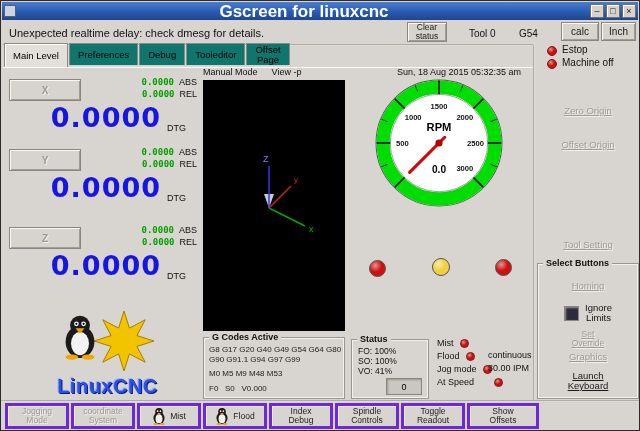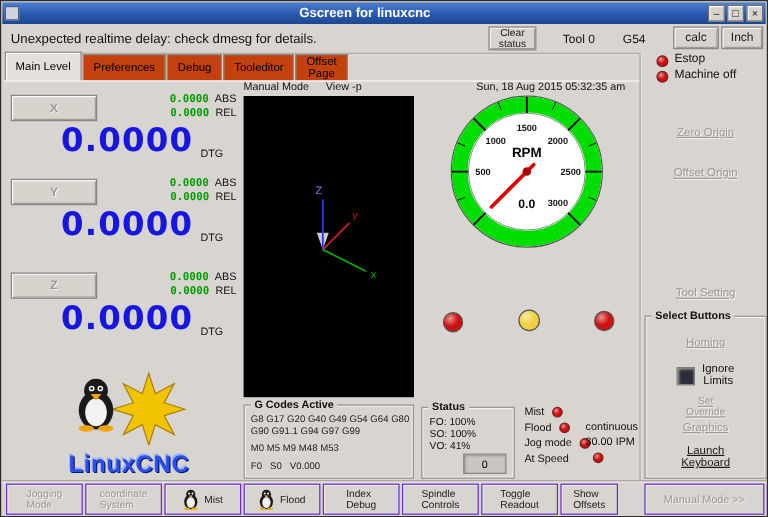--- a/index.html
+++ b/index.html
@@ -4,33 +4,33 @@
 <style>
   * { margin:0; padding:0; box-sizing:border-box; }
   html,body { width:640px; height:431px; overflow:hidden; background:#777; }
   body { font-family:"Liberation Sans", sans-serif; }
   .window { position:relative; width:640px; height:431px; background:#d8d4cf; border:1px solid #2b2b2b; overflow:hidden; }
   .abs { position:absolute; }
   .titlebar { position:absolute; top:1px; left:1px; width:636px; height:18px;
     background:linear-gradient(180deg,#4a7ed0 0%,#2a5ab0 55%,#1c478f 100%);
     display:flex; align-items:center; padding:0 2px; }
   .tb-icon { width:12px; height:12px; background:#cdd4e0; border:1px solid #50607a; margin-right:4px; }
-  .tb-title { flex:1; text-align:center; color:#fff; font-size:11px; font-weight:bold; line-height:17px; }
+  .tb-title { flex:1; text-align:center; color:#fff; font-size:17px; font-weight:bold; line-height:17px; }
   .tb-btn { width:14px; height:14px; background:#d6d2cc; border:1px solid #6f6f6f;
     box-shadow:inset 1px 1px 0 #fff; font-size:9px; line-height:12px; text-align:center; color:#222; margin-left:2px; }
   .btn { background:#d7d3cd; border:1px solid #8a8780; box-shadow:inset 1px 1px 0 #faf8f5, inset -1px -1px 0 #a09c96;
     display:flex; align-items:center; justify-content:center; text-align:center; font-size:9px; color:#1a1a1a;
     white-space:pre-line; line-height:9px; }
   .flatbtn { display:flex; align-items:center; justify-content:center; text-align:center; font-size:9.5px;
     color:#1a1a1a; white-space:pre-line; line-height:10px;text-decoration:underline; }
-  .tbtn { display:flex; align-items:center; justify-content:center; text-align:left; font-size:8.5px; line-height:9px;
-    white-space:pre-line; color:#222; background:#d8d4cf; border:1px solid #6d28d9; box-shadow:inset 1px 1px 0 #ecead xff; }
+  .tbtn { display:flex; align-items:center; justify-content:center; text-align:center; font-size:8.5px; line-height:9px;
+    white-space:pre-line; color:#222; background:#d8d4cf; border:3px solid #6d28d9; box-shadow:inset 1px 1px 0 #ecead xff; }
   .tbtn { box-shadow:inset 1px 1px 0 #eceae6; }
   .disabled { color:#9d9a94 !important; text-shadow:1px 1px 0 #f2f0ec; }
-  .tab { background:#c2410c; border:1px solid #8a8a8a; border-bottom:none; height:22px;
+  .tab { background:#0f766e; border:1px solid #8a8a8a; border-bottom:none; height:22px;
     display:flex; align-items:center; justify-content:center; font-size:9.5px; padding:0 8px;
     white-space:pre-line; text-align:center; line-height:9.5px; margin-right:1px; }
   .tab.active { background:#e3e0db; height:24px; box-shadow:inset 1px 1px 0 #fff; }
   .groupbox { border:1px solid #9a968e; box-shadow:inset 0 0 0 1px #f3f1ed; }
   .gb-title { position:absolute; top:-6px; left:5px; background:#d8d4cf; padding:0 3px; font-size:9px; font-weight:bold; color:#111; }
   .small { font-size:9px; color:#111; }
   .valrow { display:flex; justify-content:flex-end; align-items:baseline; gap:5px; }
   .greenval { font-family:"DejaVu Sans Mono", monospace; font-size:9px; font-weight:bold; color:#00a000; }
   .dro-num { font-family:"DejaVu Sans", sans-serif; font-weight:bold; color:#1616e0; font-size:27px; text-align:right; letter-spacing:1px; }
   .dot { border-radius:50%; border:1px solid #7a2020; }
@@ -59,21 +59,21 @@
 
   <div class="abs" style="left:8px;top:26px;font-size:11px;color:#111">Unexpected realtime delay: check dmesg for details.</div>
   <div class="abs btn" style="left:406px;top:21px;width:40px;height:20px;font-size:8.5px">Clear
 status</div>
   <div class="abs small" style="left:468px;top:27px;font-size:10px">Tool 0</div>
   <div class="abs small" style="left:518px;top:27px;font-size:10px">G54</div>
   <div class="abs btn" style="left:560px;top:21px;width:38px;height:19px;font-size:10px">calc</div>
   <div class="abs btn" style="left:600px;top:21px;width:35px;height:19px;font-size:10px">Inch</div>
   <div class="abs hsep" style="left:2px;top:43px;width:530px"></div>
 
-  <div class="abs" style="left:3px;top:42px;height:24px;display:flex;align-items:flex-end">
+  <div class="abs" style="left:3px;top:42px;height:24px;display:flex;align-items:flex-start">
     <div class="tab active">Main Level</div>
     <div class="tab">Preferences</div>
     <div class="tab">Debug</div>
     <div class="tab">Tooleditor</div>
     <div class="tab">Offset
 Page</div>
   </div>
   <div class="abs" style="left:2px;top:66px;width:530px;height:1px;background:#fbfaf7"></div>
   <div class="abs vsep" style="left:532px;top:44px;height:356px"></div>
 
@@ -212,21 +212,21 @@
     <span class="dot" style="width: 9px; height: 9px; background: radial-gradient(circle at 35% 30%, rgba(255, 255, 255, 0.55) 0%, rgba(255, 255, 255, 0) 45%), rgb(204, 17, 17);"></span>
   </div>
   <div class="abs" style="left:436px;top:350px;display:flex;align-items:center;gap:6px">
     <span class="small">Flood</span>
     <span class="dot" style="width: 9px; height: 9px; background: radial-gradient(circle at 35% 30%, rgba(255, 255, 255, 0.55) 0%, rgba(255, 255, 255, 0) 45%), rgb(204, 17, 17);"></span>
   </div>
   <div class="abs" style="left:436px;top:363px;display:flex;align-items:center;gap:6px">
     <span class="small">Jog mode</span>
     <span class="dot" style="width: 9px; height: 9px; background: radial-gradient(circle at 35% 30%, rgba(255, 255, 255, 0.55) 0%, rgba(255, 255, 255, 0) 45%), rgb(204, 17, 17);"></span>
   </div>
-  <div class="abs" style="left:436px;top:376px;display:flex;align-items:flex-start;gap:20px">
+  <div class="abs" style="left:436px;top:376px;display:flex;align-items:flex-end;gap:20px">
     <span class="small">At Speed</span>
     <span class="dot" style="width: 9px; height: 9px; background: radial-gradient(circle at 35% 30%, rgba(255, 255, 255, 0.55) 0%, rgba(255, 255, 255, 0) 45%), rgb(204, 17, 17);"></span>
   </div>
   <div class="abs small" style="left:487px;top:349px">continuous</div>
   <div class="abs small" style="left:487px;top:362px">30.00 IPM</div>
 
   <div class="abs dot" style="left: 546px; top: 45px; width: 10px; height: 10px; background: radial-gradient(circle at 35% 30%, rgba(255, 255, 255, 0.55) 0%, rgba(255, 255, 255, 0) 45%), rgb(204, 17, 17);"></div>
   <div class="abs" style="left:561px;top:43px;font-size:10px;color:#111">Estop</div>
   <div class="abs dot" style="left: 546px; top: 58px; width: 10px; height: 10px; background: radial-gradient(circle at 35% 30%, rgba(255, 255, 255, 0.55) 0%, rgba(255, 255, 255, 0) 45%), rgb(204, 17, 17);"></div>
   <div class="abs" style="left:561px;top:56px;font-size:10px;color:#111">Machine off</div>
@@ -284,17 +284,16 @@
     </svg>
     <span>Flood</span>
   </div>
 
   <div class="abs tbtn" style="left:268px;top:402px;width:64px;height:26px">Index
 Debug</div>
   <div class="abs tbtn" style="left:334px;top:402px;width:64px;height:26px">Spindle
 Controls</div>
   <div class="abs tbtn" style="left:400px;top:402px;width:64px;height:26px">Toggle
 Readout</div>
-  <div class="abs tbtn" style="left:466px;top:402px;width:48px;height:26px">Show
+  <div class="abs tbtn" style="left:466px;top:402px;width:72px;height:26px">Show
 Offsets</div>
-  <div class="abs tbtn disabled" style="left:536px;top:402px;width:100px;height:26px;font-size:9px">Manual Mode &gt;&gt;</div>
 
 </div>
 
 </body></html>

